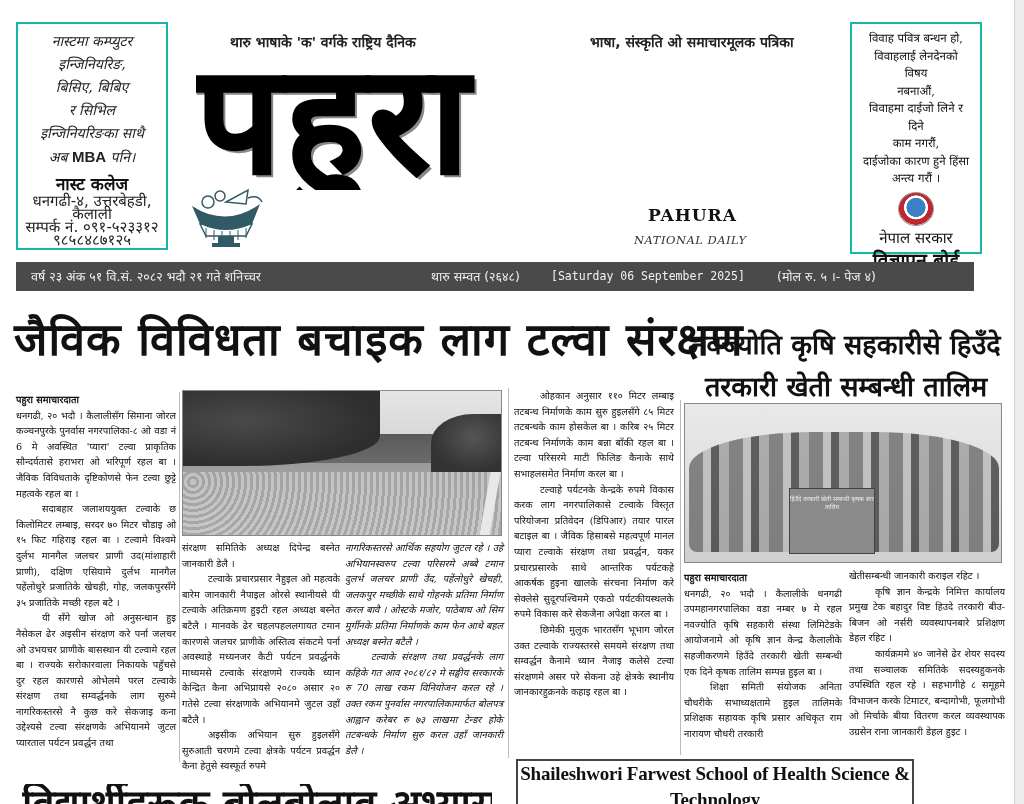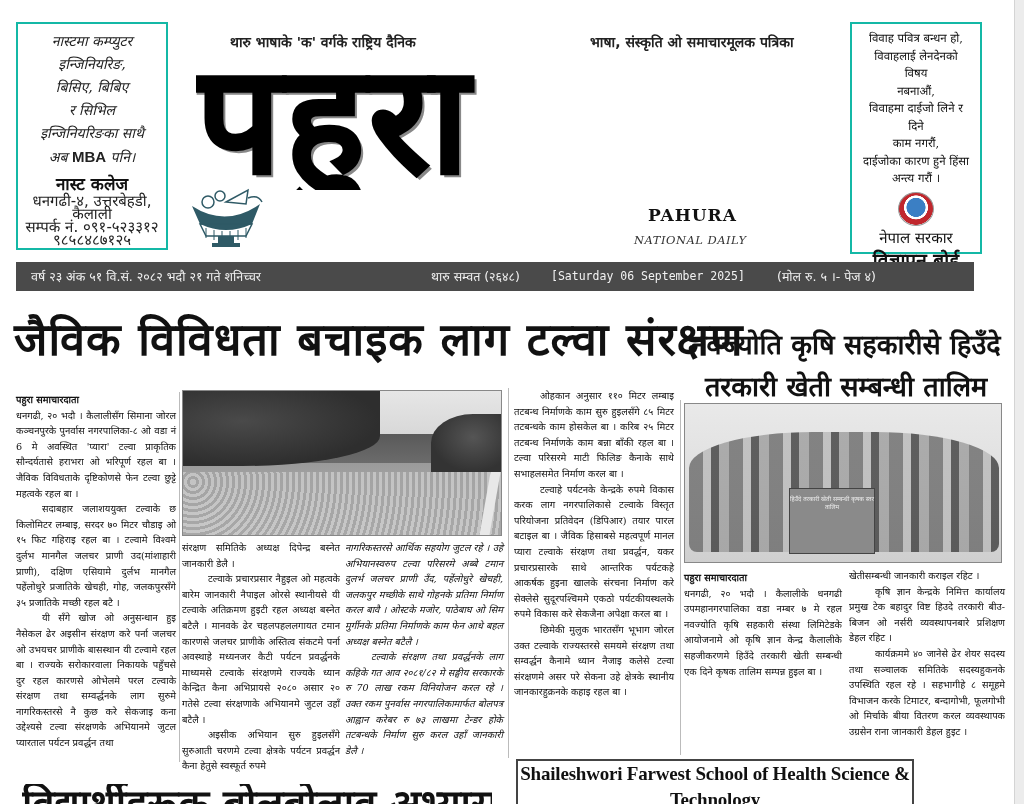--- a/index.html
+++ b/index.html
@@ -184,20 +184,21 @@
 
 <div class="col col-4">
   <p class="ind">ओहकान अनुसार ११० मिटर लम्बाइ तटबन्ध निर्माणके काम सुरु हुइलसँगे ८५ मिटर तटबन्धके काम होसकेल बा । करिब २५ मिटर तटबन्ध निर्माणके काम बन्ना बाँकी रहल बा । टल्वा परिसरमे माटी फिलिङ कैनाके साथे सभाहलसमेत निर्माण करल बा ।</p>
   <p class="ind">टल्वाहे पर्यटनके केन्द्रके रुपमे विकास करक लाग नगरपालिकासे टल्वाके विस्तृत परियोजना प्रतिवेदन (डिपिआर) तयार पारल बटाइल बा । जैविक हिसाबसे महत्वपूर्ण मानल प्यारा टल्वाके संरक्षण तथा प्रवर्द्धन, यकर प्रचारप्रसारके साथे आन्तरिक पर्यटकहे आकर्षक हुइना खालके संरचना निर्माण करे सेक्लेसे सुदूरपश्चिममे एकठो पर्यटकीयस्थलके रुपमे विकास करे सेकजैना अपेक्षा करल बा ।</p>
   <p class="ind">छिमेकी मुलुक भारतसँग भूभाग जोरल उक्त टल्वाके राज्यस्तरसे समयमे संरक्षण तथा सम्वर्द्धन कैनामे ध्यान नैजाइ कलेसे टल्वा संरक्षणमे असर परे सेकना उहे क्षेत्रके स्थानीय जानकारहुक्रनके कहाइ रहल बा ।</p>
 </div>
 
 <div class="col col-5">
   <p class="byline">पहुरा समाचारदाता</p>
   <p>धनगढी, २० भदौ । कैलालीके धनगढी उपमहानगरपालिका वडा नम्बर ७ मे रहल नवज्योति कृषि सहकारी संस्था लिमिटेडके आयोजनामे ओ कृषि ज्ञान केन्द्र कैलालीके सहजीकरणमे हिउँदे तरकारी खेती सम्बन्धी एक दिने कृषक तालिम सम्पन्न हुइल बा ।</p>
+  <p class="ind">शिक्षा समिती संयोजक अनिता चौधरीके सभाध्यक्षतामे हुइल तालिमके प्रशिक्षक सहायक कृषि प्रसार अधिकृत राम नारायण चौधरी तरकारी</p>
 </div>
 
 <div class="col col-6">
   <p>खेतीसम्बन्धी जानकारी कराइल रहिट ।</p>
   <p class="ind">कृषि ज्ञान केन्द्रके निमित्त कार्यालय प्रमुख टेक बहादुर विष्ट हिउदे तरकारी बीउ-बिजन ओ नर्सरी व्यवस्थापनबारे प्रशिक्षण डेहल रहिट ।</p>
   <p class="ind">कार्यक्रममे ४० जानेसे ढेर शेयर सदस्य तथा सञ्चालक समितिके सदस्यहुकनके उपस्थिति रहल रहे । सहभागीहे ८ समूहमे विभाजन करके टिमाटर, बन्दागोभी, फूलगोभी ओ मिर्चाके बीया वितरण करल व्यवस्थापक उग्रसेन राना जानकारी डेहल हुइट ।</p>
 </div>
 
 <div class="ad-bottom">
   <div class="ab-title">Shaileshwori Farwest School of Health Science &amp; Technology</div>

